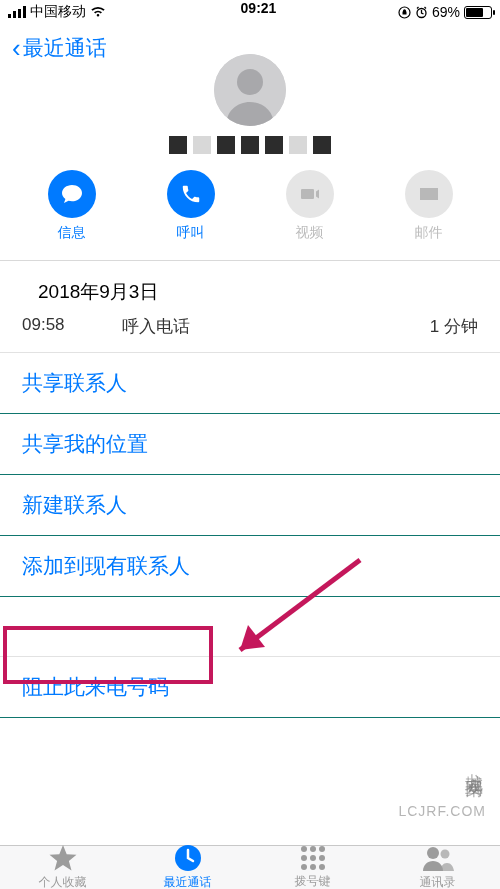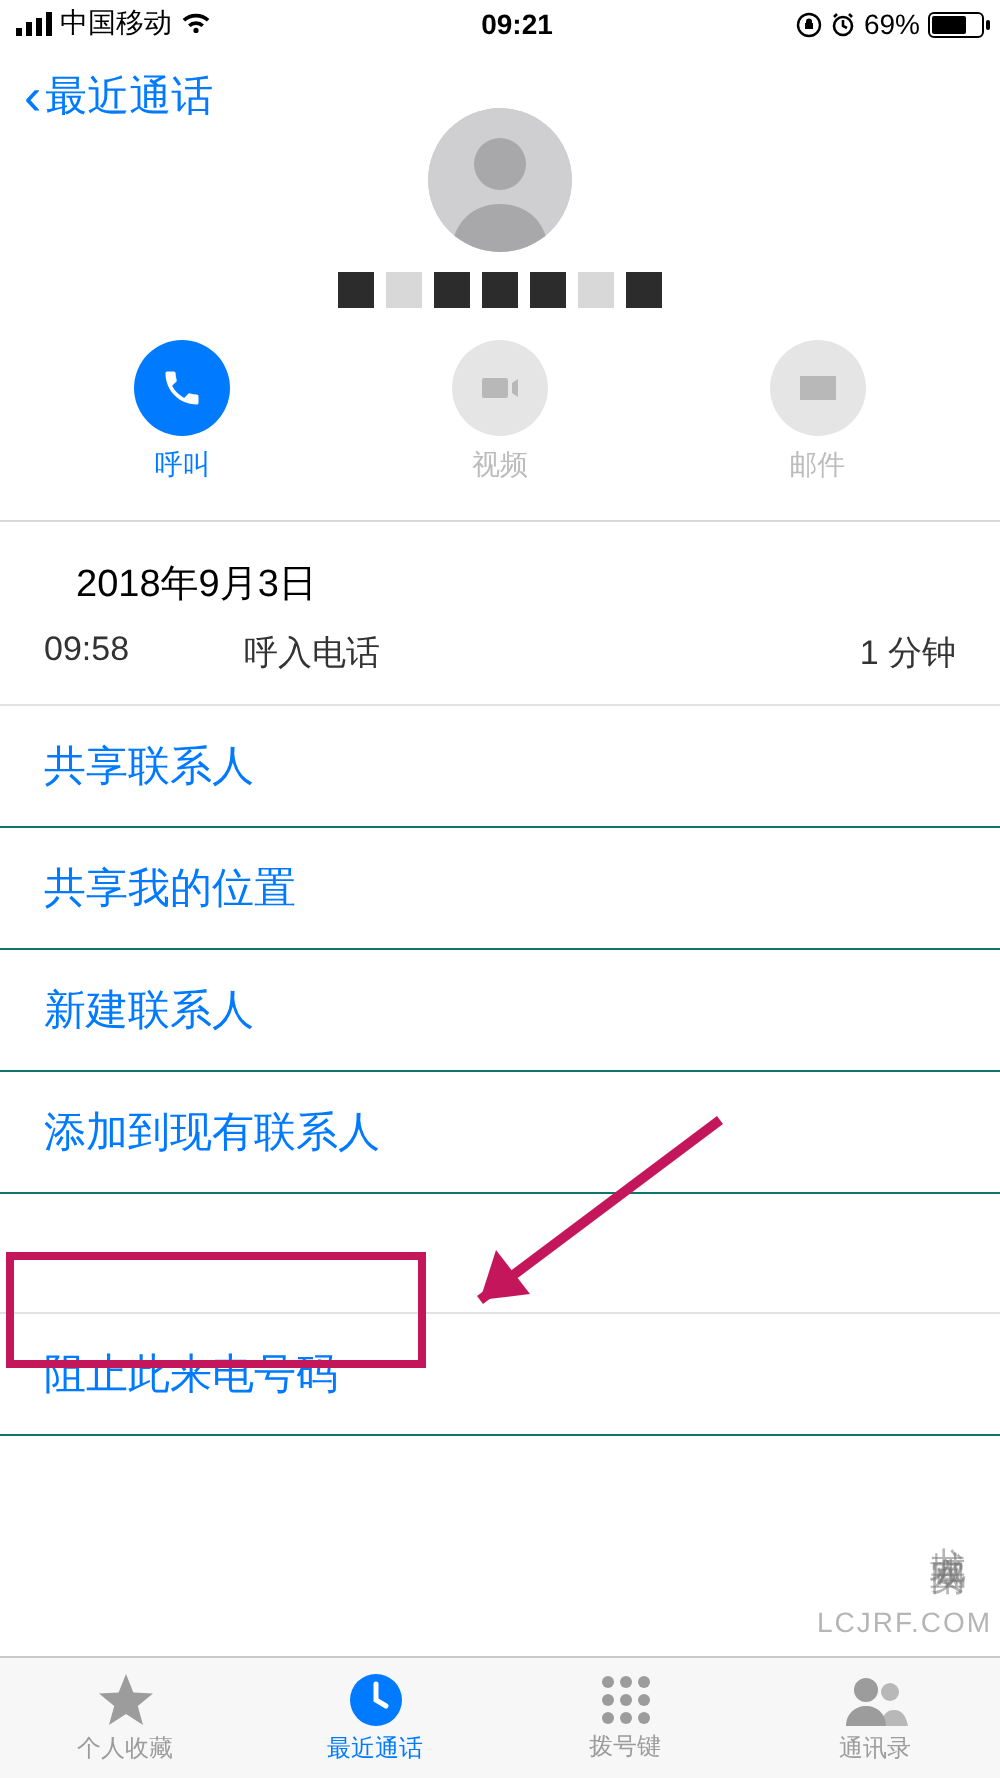--- a/index.html
+++ b/index.html
@@ -7,21 +7,20 @@
       width: 500px;
       height: 889px;
       background: #fff;
       font-family: -apple-system, "Helvetica Neue", sans-serif;
       position: relative;
       overflow: hidden;
     }
     .status-bar {
       height: 24px;
       display: flex;
-      align-items: center;
       justify-content: space-between;
       padding: 0 8px;
       font-size: 14px;
       font-weight: 500;
     }
     .status-left, .status-right { display: flex; align-items: center; gap: 4px; }
     .status-center { font-weight: 600; margin-left: 13px; }
     .header {
       display: flex;
       align-items: flex-start;
@@ -126,21 +125,21 @@
       top: 555px;
       width: 150px;
       height: 120px;
       pointer-events: none;
     }
     .tab-bar {
       position: absolute;
       bottom: 0;
       left: 0;
       right: 0;
-      height: 61px;
+      height: 44px;
       background: #f7f7f8;
       border-top: 1px solid #c8c8c8;
       display: flex;
       justify-content: space-around;
       align-items: center;
       margin-top: 32px;
     }
     .tab {
       display: flex;
       flex-direction: column;
@@ -155,21 +154,21 @@
       position: absolute;
       right: 14px;
       bottom: 120px;
       writing-mode: vertical-rl;
       font-size: 18px;
       color: rgba(120,120,120,0.55);
       letter-spacing: 2px;
     }
     .watermark2 {
       position: absolute;
-      right: 4px;
+      right: 14px;
       bottom: 70px;
       font-size: 14px;
       color: rgba(120,120,120,0.55);
       letter-spacing: 1px;
     }
     .batt {
       display: inline-block;
       width: 28px;
       height: 13px;
       border: 1.5px solid #000;
@@ -249,20 +248,28 @@
       <span class="redact l"></span>
       <span class="redact"></span>
       <span class="redact"></span>
       <span class="redact"></span>
       <span class="redact l"></span>
       <span class="redact"></span>
   </div>
 </div>
 
 <div class="action-row">
+  <div class="action-btn">
+    <div class="action-circle active">
+      <svg width="24" height="24" viewBox="0 0 24 24" fill="#fff">
+          <path d="M12 3C6.5 3 2 6.6 2 11c0 2.4 1.3 4.5 3.4 6L4 21l4.5-2.2c1.1.3 2.3.5 3.5.5 5.5 0 10-3.6 10-8.3S17.5 3 12 3z"></path>
+        </svg>
+    </div>
+    <span class="action-label active">信息</span>
+  </div>
   <div class="action-btn">
     <div class="action-circle active">
       <svg width="22" height="22" viewBox="0 0 24 24" fill="#fff">
           <path d="M6.6 10.8c1.4 2.8 3.8 5.1 6.6 6.6l2.2-2.2c.3-.3.7-.4 1-.2 1.1.4 2.4.6 3.6.6.6 0 1 .4 1 1V20c0 .6-.4 1-1 1C10.5 21 3 13.5 3 4c0-.6.4-1 1-1h3.5c.6 0 1 .4 1 1 0 1.2.2 2.5.6 3.6.1.4 0 .8-.2 1l-2.3 2.2z"></path>
         </svg>
     </div>
     <span class="action-label active">呼叫</span>
   </div>
   <div class="action-btn">
     <div class="action-circle disabled">

